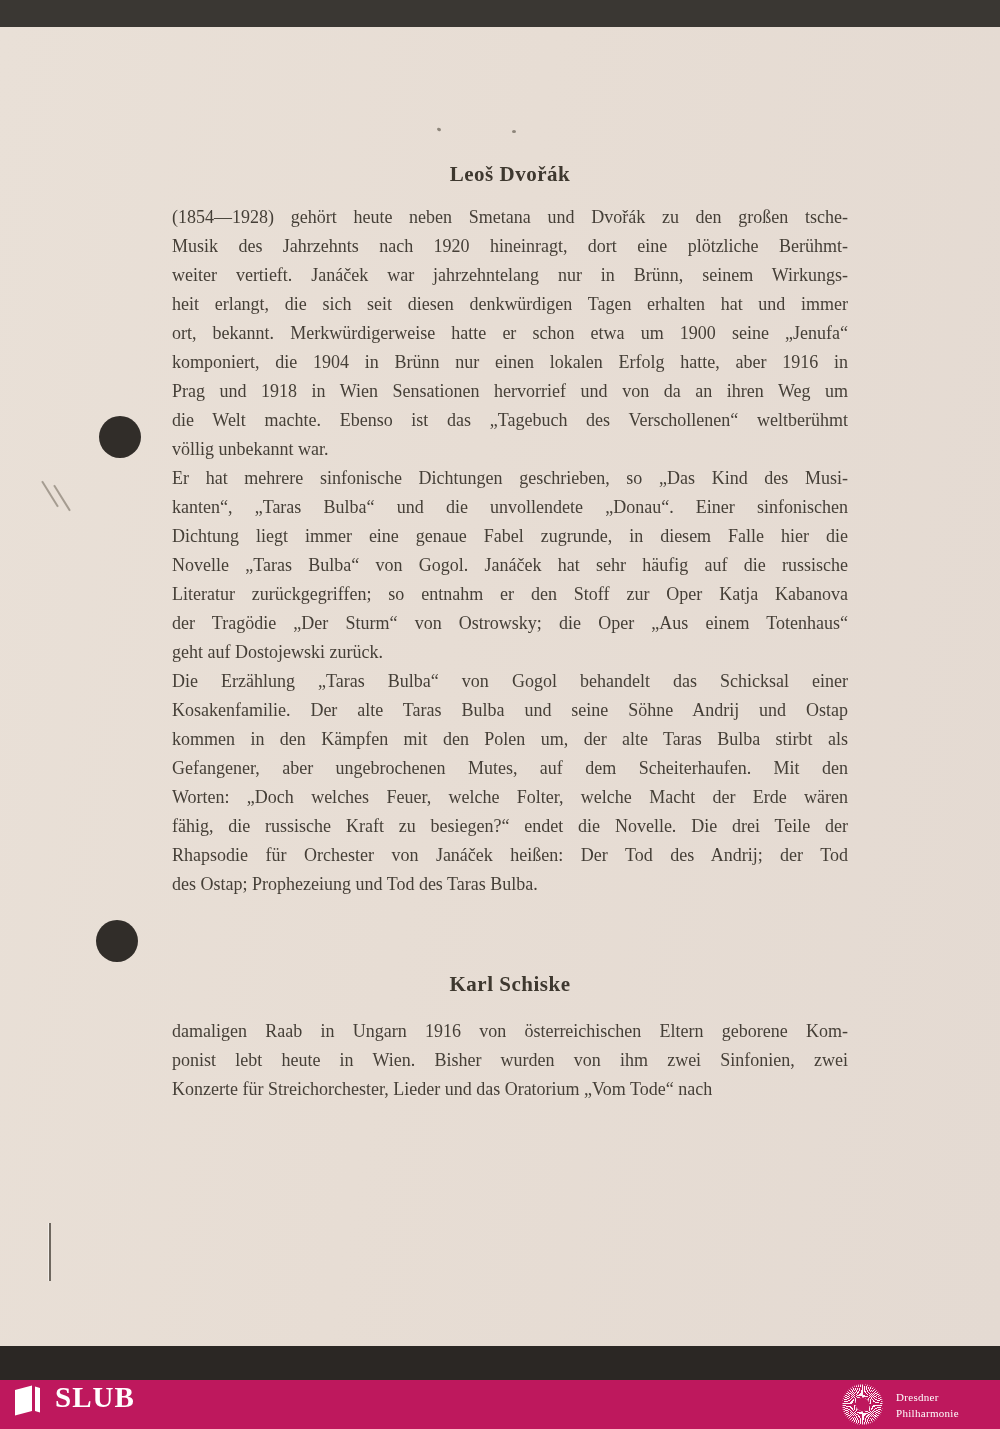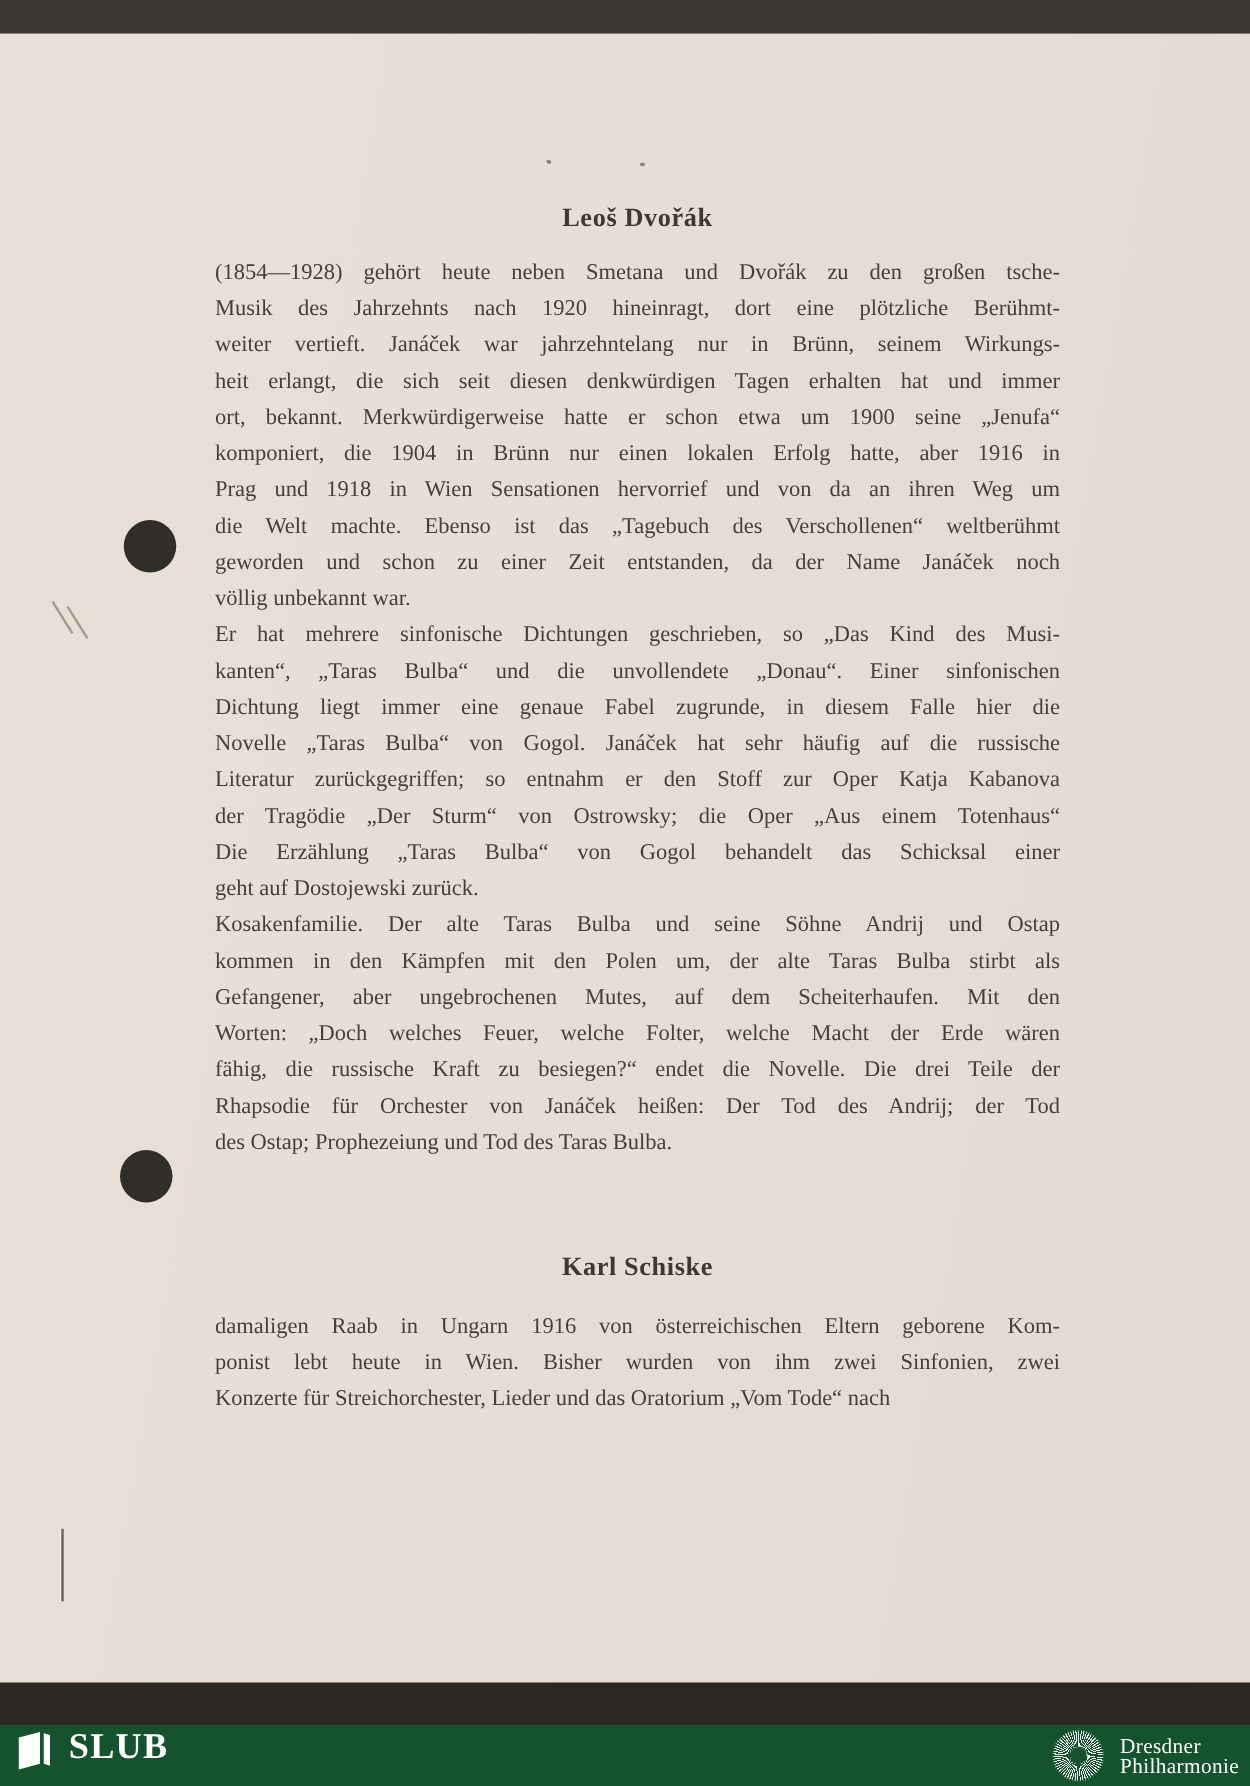--- a/index.html
+++ b/index.html
@@ -34,41 +34,41 @@
   .dot1{left:99px;top:416px;}
   .dot2{left:96px;top:920px;}
   .scratch{position:absolute;width:2px;height:30px;background:rgba(110,100,88,.55);transform:rotate(-32deg);}
   .scratch1{left:49px;top:479px;}
   .scratch2{left:61px;top:483px;}
   .slit{position:absolute;left:49px;top:1223px;width:2px;height:58px;background:#6e675f;box-shadow:-1px 0 0 rgba(255,255,255,.5);}
   .speck{position:absolute;width:4px;height:3px;border-radius:50%;background:#8d857a;}
   .speck1{left:437px;top:101px;transform:rotate(20deg);}
   .speck2{left:512px;top:103px;}
   
-  .footer{position:absolute;top:1380px;left:0;width:1000px;height:49px;background:#14532d;}
+  .footer{position:absolute;top:1380px;left:0;width:1000px;height:49px;background:#be185d;}
   .slub{position:absolute;left:14px;top:3px;display:flex;}
   .book-icon{width:27px;height:31px;margin-top:2px;}
   .slub-text{margin-left:14px;}
   .slub-name{
     font-family:"Liberation Serif", serif;font-weight:bold;font-size:29px;
     color:#fff;line-height:28px;letter-spacing:1px;
   }
   .slub-tagline{
     font-family:Liberation Serif, serif;font-weight:bold;font-size:13px;
     color:#fff;margin-top:16px;
   }
   .phil{position:absolute;left:841px;top:3px;display:flex;align-items:center;}
   .starburst{
     width:43px;height:43px;border-radius:50%;
     background:repeating-conic-gradient(rgba(255,255,255,.95) 0deg 2.6deg, rgba(255,255,255,0) 2.6deg 6.2deg);
     -webkit-mask:radial-gradient(circle at 50% 50%, transparent 0 6px, #000 8px 19px, transparent 21px);
     mask:radial-gradient(circle at 50% 50%, transparent 0 6px, #000 8px 19px, transparent 21px);
   }
   .phil-text{
-    font-family:"Liberation Serif", serif;font-size:17px;color:#fff;
+    font-family:"Liberation Serif", serif;font-size:11px;color:#fff;
     line-height:16px;margin-left:12px;letter-spacing:.3px;
   }
 </style>
 </head>
 <body>
 
 <div class="top-bar"></div>
 
 <div class="paper">
   <div class="speck speck1"></div>
@@ -80,30 +80,29 @@
     <div class="sec-title">Leoš Dvořák</div>
     <div>
         <div class="line">(1854—1928) gehört heute neben Smetana und Dvořák zu den großen tsche-</div>
         <div class="line">Musik des Jahrzehnts nach 1920 hineinragt, dort eine plötzliche Berühmt-</div>
         <div class="line">weiter vertieft. Janáček war jahrzehntelang nur in Brünn, seinem Wirkungs-</div>
         <div class="line">heit erlangt, die sich seit diesen denkwürdigen Tagen erhalten hat und immer</div>
         <div class="line">ort, bekannt. Merkwürdigerweise hatte er schon etwa um 1900 seine „Jenufa“</div>
         <div class="line">komponiert, die 1904 in Brünn nur einen lokalen Erfolg hatte, aber 1916 in</div>
         <div class="line">Prag und 1918 in Wien Sensationen hervorrief und von da an ihren Weg um</div>
         <div class="line">die Welt machte. Ebenso ist das „Tagebuch des Verschollenen“ weltberühmt</div>
-        <div class="line">geworden und schon zu einer Zeit entstanden, da der Name Janáček noch</div>
         <div class="line last">völlig unbekannt war.</div>
         <div class="line">Er hat mehrere sinfonische Dichtungen geschrieben, so „Das Kind des Musi-</div>
         <div class="line">kanten“, „Taras Bulba“ und die unvollendete „Donau“. Einer sinfonischen</div>
         <div class="line">Dichtung liegt immer eine genaue Fabel zugrunde, in diesem Falle hier die</div>
         <div class="line">Novelle „Taras Bulba“ von Gogol. Janáček hat sehr häufig auf die russische</div>
         <div class="line">Literatur zurückgegriffen; so entnahm er den Stoff zur Oper Katja Kabanova</div>
         <div class="line">der Tragödie „Der Sturm“ von Ostrowsky; die Oper „Aus einem Totenhaus“</div>
+        <div class="line last">geht auf Dostojewski zurück.</div>
         <div class="line">Die Erzählung „Taras Bulba“ von Gogol behandelt das Schicksal einer</div>
-        <div class="line last">geht auf Dostojewski zurück.</div>
         <div class="line">Kosakenfamilie. Der alte Taras Bulba und seine Söhne Andrij und Ostap</div>
         <div class="line">kommen in den Kämpfen mit den Polen um, der alte Taras Bulba stirbt als</div>
         <div class="line">Gefangener, aber ungebrochenen Mutes, auf dem Scheiterhaufen. Mit den</div>
         <div class="line">Worten: „Doch welches Feuer, welche Folter, welche Macht der Erde wären</div>
         <div class="line">fähig, die russische Kraft zu besiegen?“ endet die Novelle. Die drei Teile der</div>
         <div class="line">Rhapsodie für Orchester von Janáček heißen: Der Tod des Andrij; der Tod</div>
         <div class="line last">des Ostap; Prophezeiung und Tod des Taras Bulba.</div>
       </div>
   </div>
   <div class="sec2">

